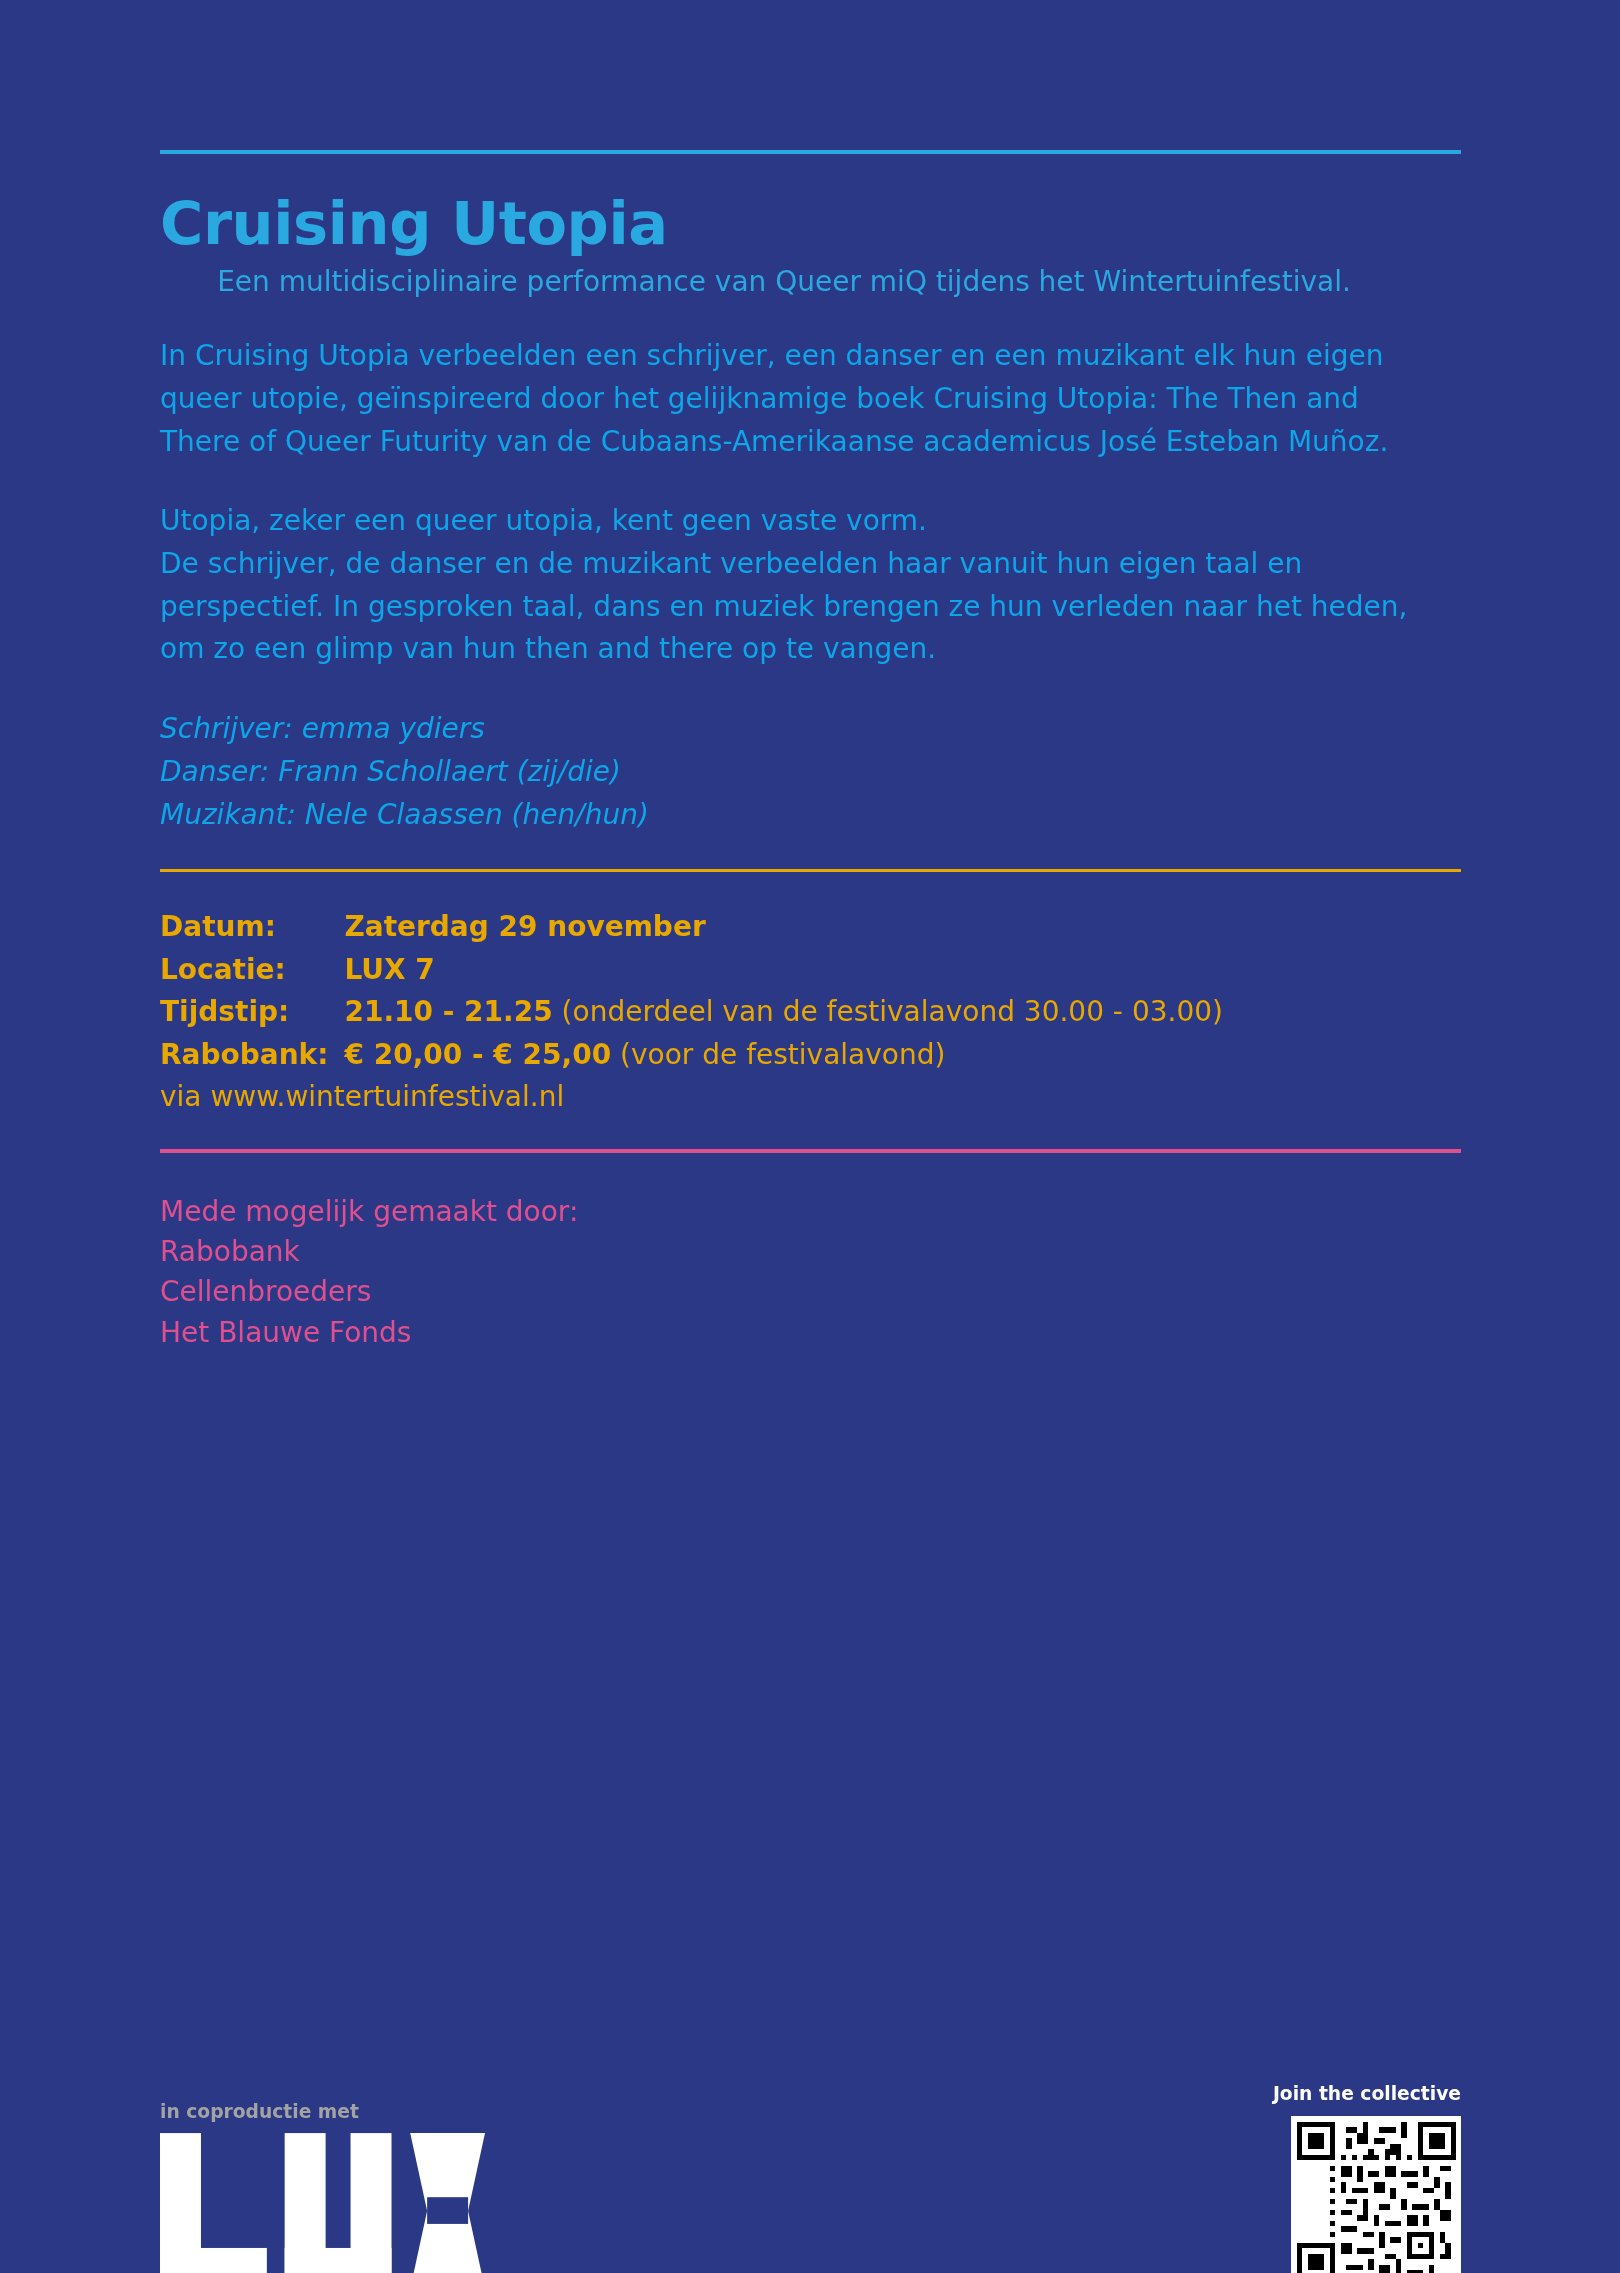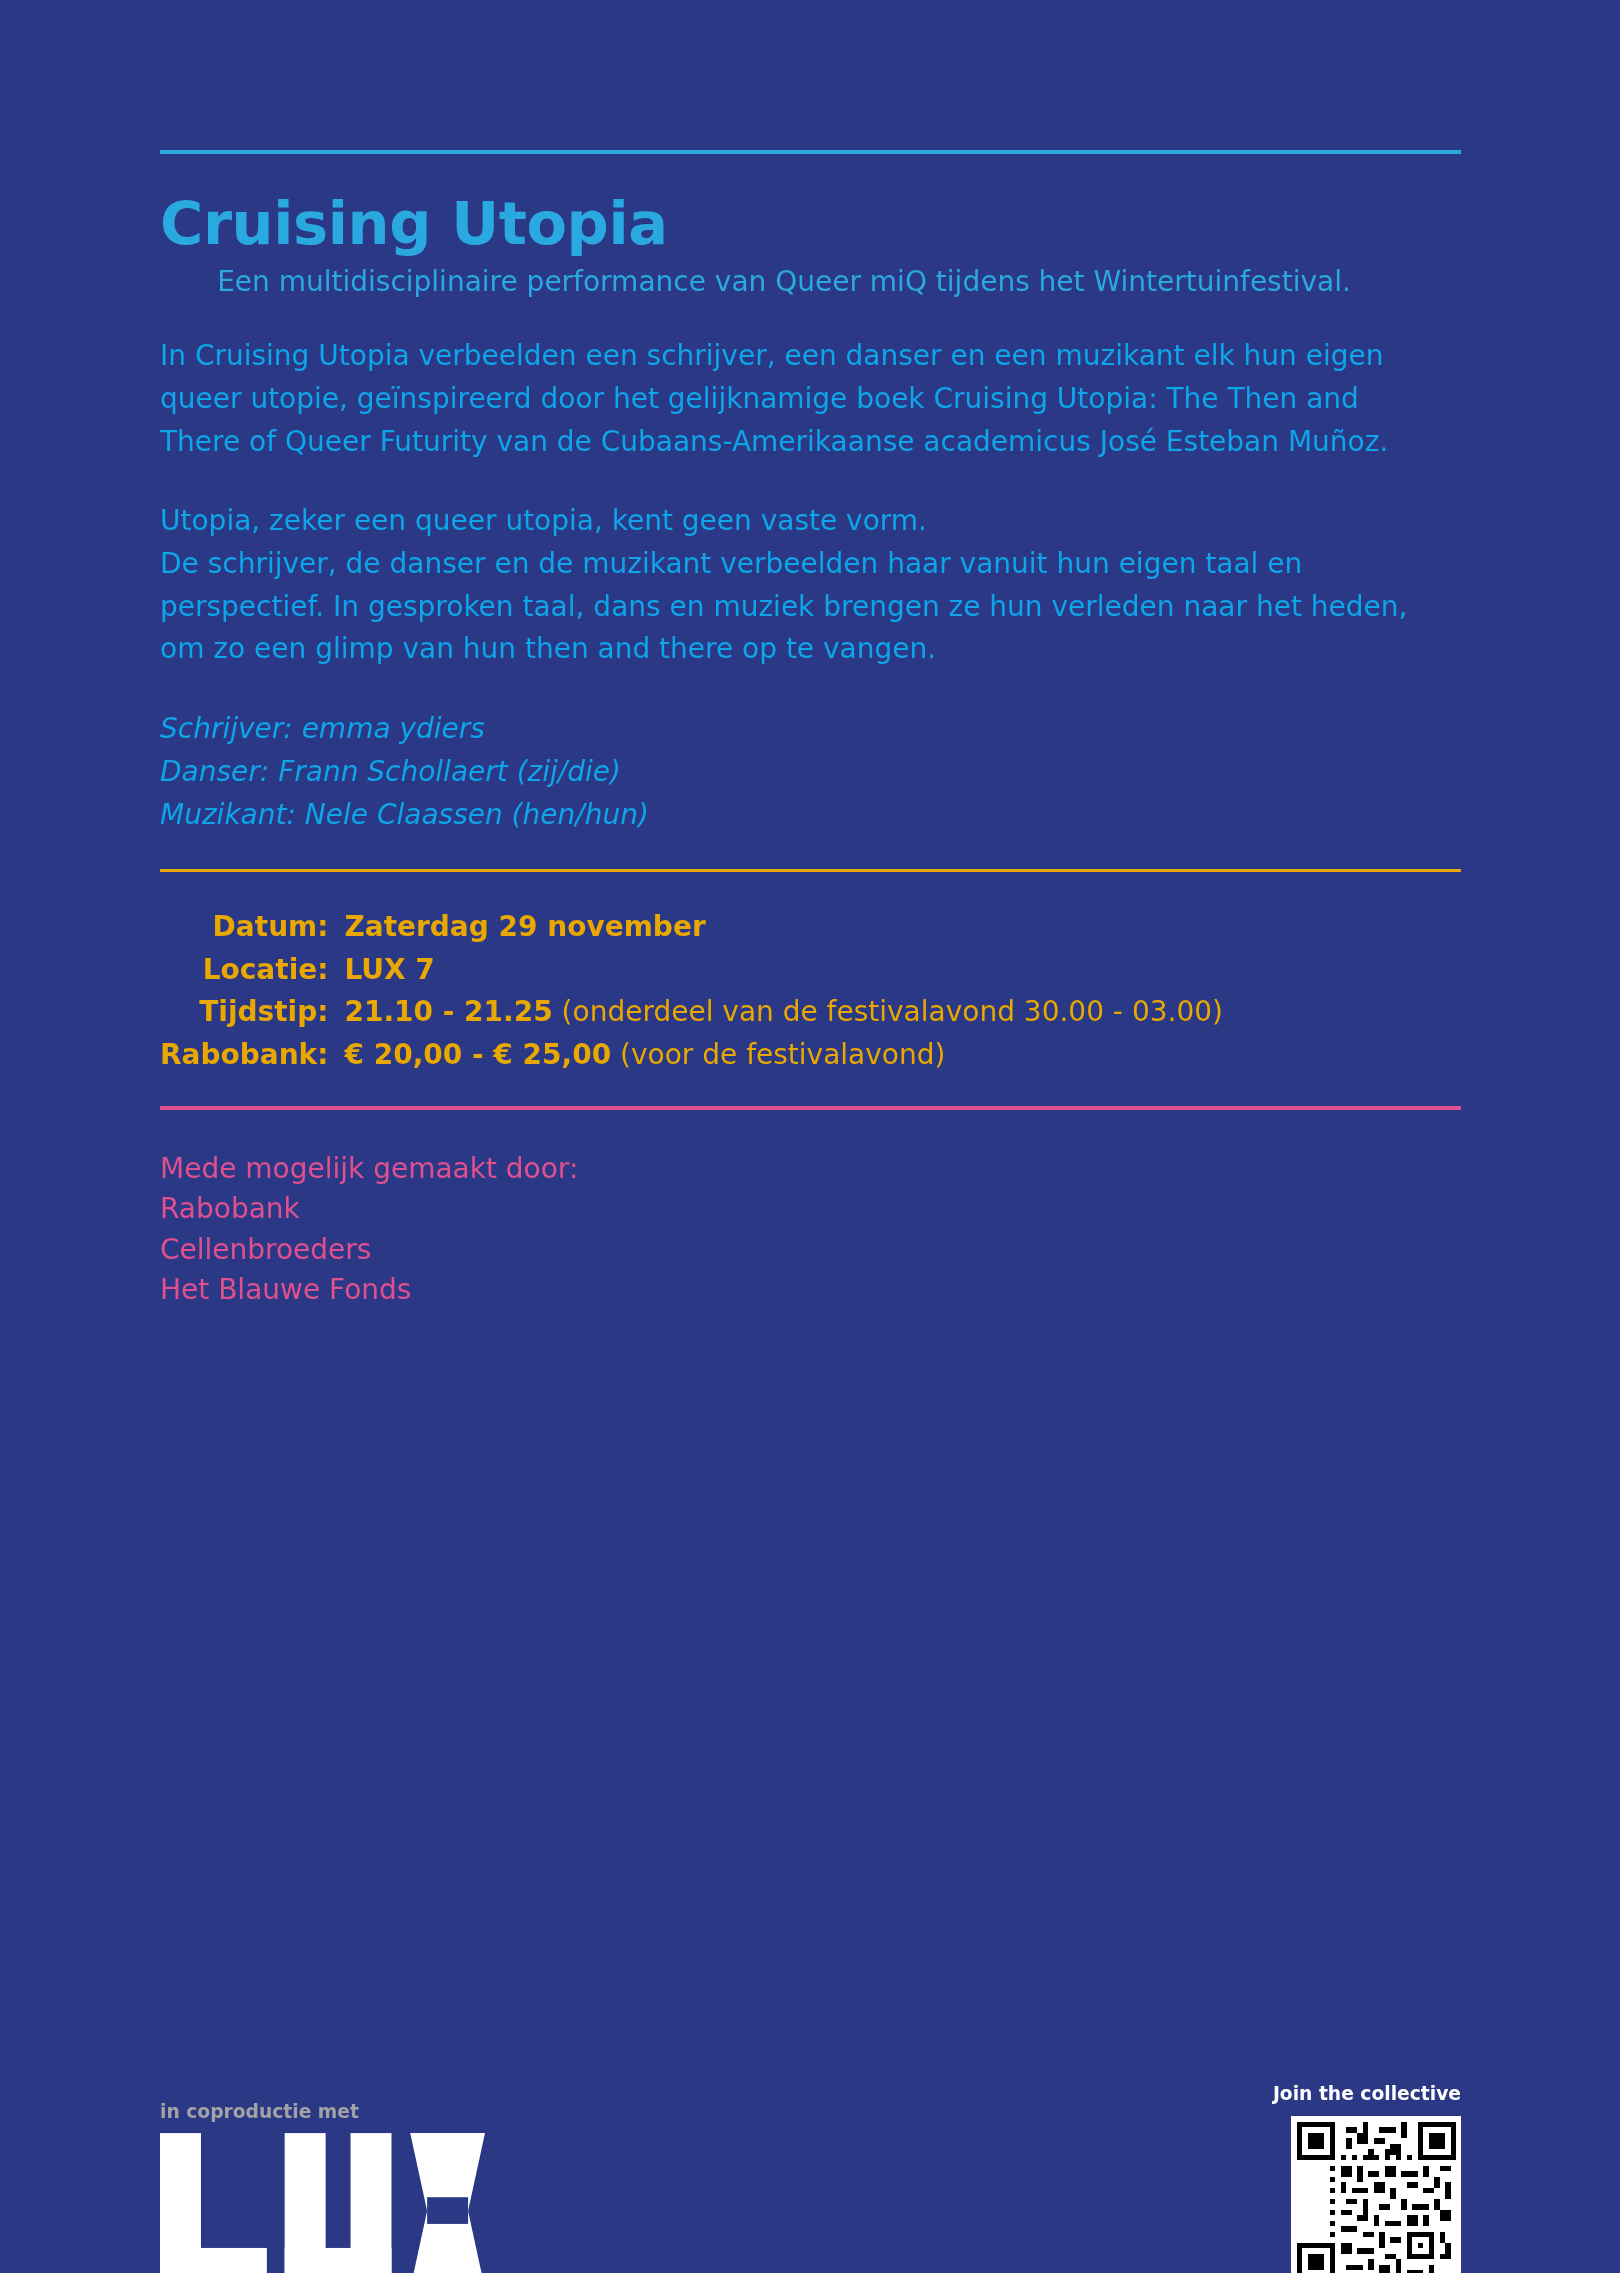--- a/index.html
+++ b/index.html
@@ -58,21 +58,20 @@
   .info {
     margin-top: 34px;
     color: #e8a800;
     font-size: 28px;
     line-height: 1.52;
   }
   .info .lbl {
     font-weight: bold;
     display: inline-block;
     min-width: 0;
-    text-align: right;
   }
   .info .val { font-weight: bold; }
   .info .note { font-weight: normal; }
   .info .via { font-weight: normal; }
   .info-grid {
     display: grid;
     grid-template-columns: max-content 1fr;
     column-gap: 16px;
     row-gap: 0;
   }
@@ -159,20 +158,21 @@
         <span class="note">(onderdeel van de festivalavond 30.00 - 03.00)</span>
       </div>
 
       <div class="cell lbl">Rabobank:</div>
       <div class="cell">
         <span class="val">€ 20,00 - € 25,00</span>
         <span class="note">(voor de festivalavond)</span>
       </div>
 
       <div class="cell"></div>
+      <div class="cell via" style="grid-column: 1 / span 2;">via www.wintertuinfestival.nl</div>
     </div>
   </div>
 
   <hr class="rule rule-bot">
 
   <div class="sponsors">
     <div class="head">Mede mogelijk gemaakt door:</div>
     <div>Rabobank</div>
     <div>Cellenbroeders</div>
     <div>Het Blauwe Fonds</div>

